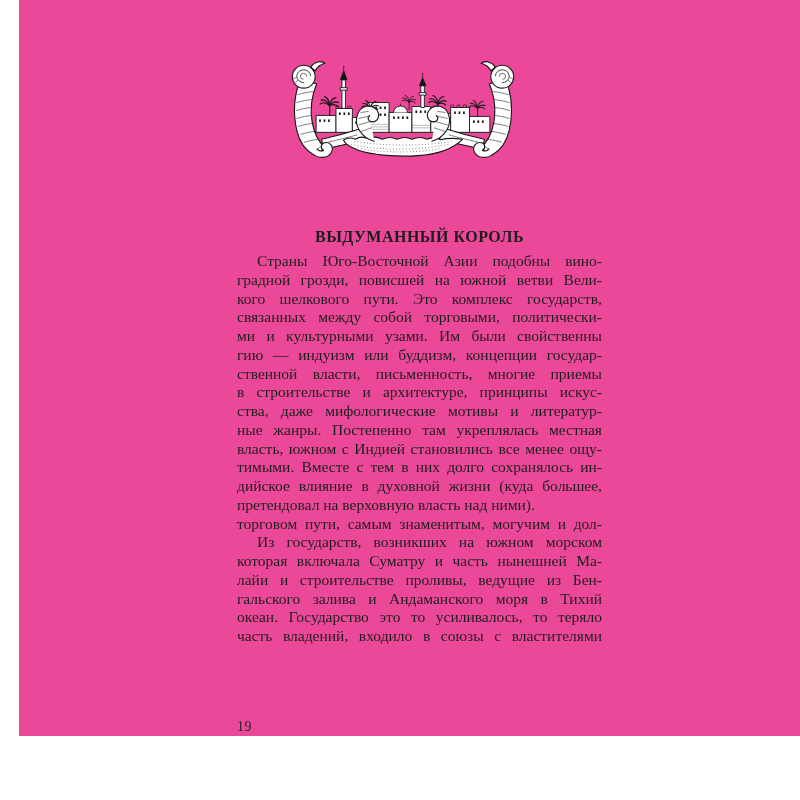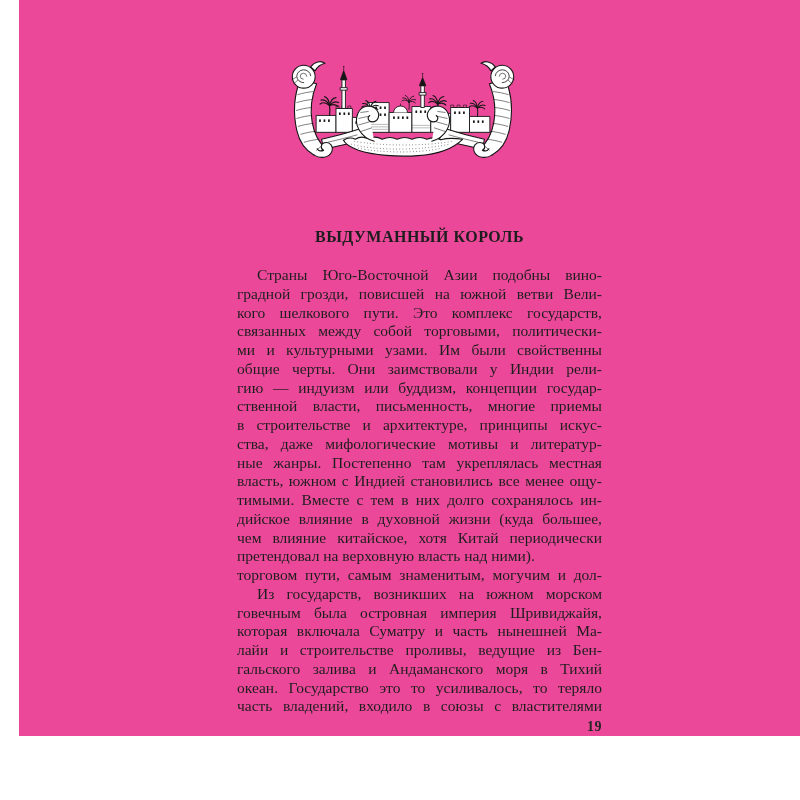--- a/index.html
+++ b/index.html
@@ -7,30 +7,30 @@
     position:relative;width:800px;height:736px;background:#ec4899;overflow:hidden;
     font-family:"Liberation Serif","DejaVu Serif",serif;color:#1e1e1e;margin-left:19px;
   }
   .vignette{position:absolute;left:250px;top:56px;width:268px;height:106px;}
   .vignette svg{width:100%;height:100%;display:block;}
   .title{
     position:absolute;left:218px;top:228px;width:365px;margin:0;
     font-size:16px;font-weight:bold;text-align:center;letter-spacing:0.5px;
     color:#1d1d1d;white-space:nowrap;
   }
-  .body-text{position:absolute;left:218px;top:266px;width:365px;}
+  .body-text{position:absolute;left:218px;top:252px;width:365px;}
   .line{
     font-size:15.5px;line-height:18.75px;height:18.75px;white-space:nowrap;
     color:#1e1e1e;
   }
   .jst{text-align:justify;text-align-last:justify;}
   .indent{padding-left:20px;}
   .pagenum{
-    position:absolute;left:218px;top:719px;width:365px;text-align:right;
-    font-size:14px;color:#262626;letter-spacing:0.5px;font-weight:bold;
+    position:absolute;left:218px;top:719px;width:365px;text-align:left;
+    font-size:14px;color:#262626;letter-spacing:0.5px;
   }
 </style>
 </head>
 <body>
 
 <div class="page">
 
   <div class="vignette">
     <svg viewBox="0 0 540 210" preserveAspectRatio="xMidYMid meet" xmlns="http://www.w3.org/2000/svg" xmlns:xlink="http://www.w3.org/1999/xlink">
       <defs>
@@ -181,34 +181,31 @@
   </div>
 
   <h1 class="title">ВЫДУМАННЫЙ КОРОЛЬ</h1>
 
   <div class="body-text">
       <div class="line indent jst">Страны Юго-Восточной Азии подобны вино-</div>
       <div class="line jst">градной грозди, повисшей на южной ветви Вели-</div>
       <div class="line jst">кого шелкового пути. Это комплекс государств,</div>
       <div class="line jst">связанных между собой торговыми, политически-</div>
       <div class="line jst">ми и культурными узами. Им были свойственны</div>
-      <div class="line jst">общие черты. Они заимствовали у Индии рели-</div>
       <div class="line jst">гию — индуизм или буддизм, концепции государ-</div>
       <div class="line jst">ственной власти, письменность, многие приемы</div>
       <div class="line jst">в строительстве и архитектуре, принципы искус-</div>
       <div class="line jst">ства, даже мифологические мотивы и литератур-</div>
       <div class="line jst">ные жанры. Постепенно там укреплялась местная</div>
       <div class="line jst">власть, южном с Индией становились все менее ощу-</div>
       <div class="line jst">тимыми. Вместе с тем в них долго сохранялось ин-</div>
       <div class="line jst">дийское влияние в духовной жизни (куда большее,</div>
-      <div class="line jst">чем влияние китайское, хотя Китай периодически</div>
       <div class="line">претендовал на верховную власть над ними).</div>
       <div class="line jst">торговом пути, самым знаменитым, могучим и дол-</div>
       <div class="line indent jst">Из государств, возникших на южном морском</div>
-      <div class="line jst">говечным была островная империя Шривиджайя,</div>
       <div class="line jst">которая включала Суматру и часть нынешней Ма-</div>
       <div class="line jst">лайи и строительстве проливы, ведущие из Бен-</div>
       <div class="line jst">гальского залива и Андаманского моря в Тихий</div>
       <div class="line jst">океан. Государство это то усиливалось, то теряло</div>
       <div class="line jst">часть владений, входило в союзы с властителями</div>
     </div>
 
   <div class="pagenum">19</div>
 
 </div>

